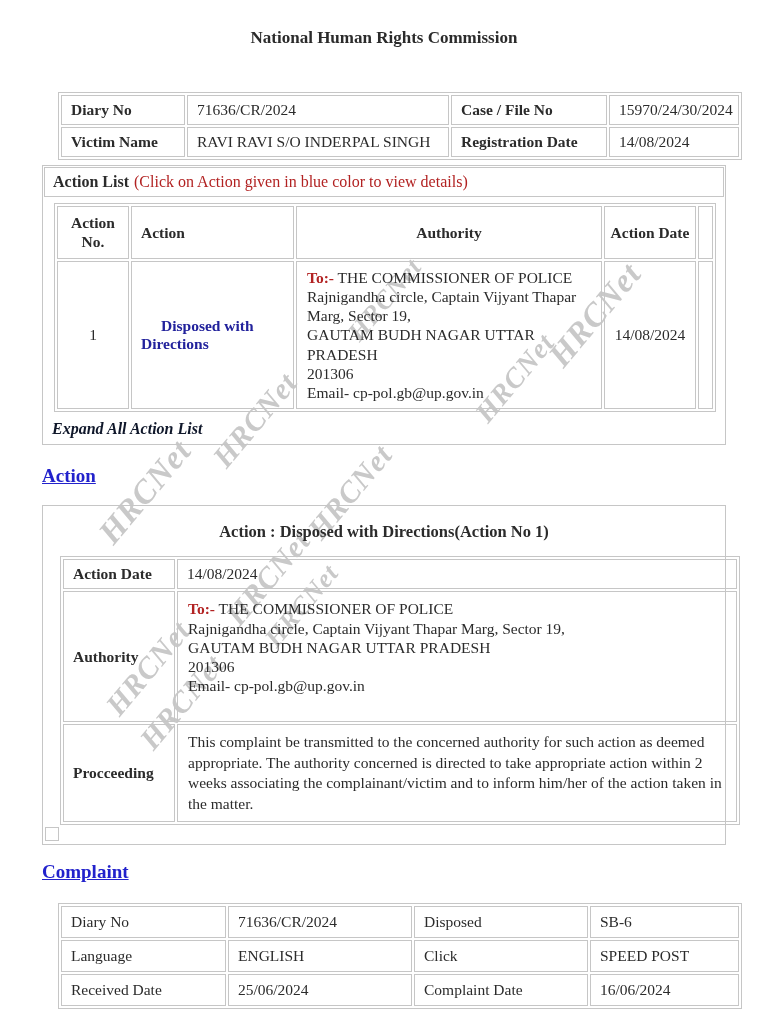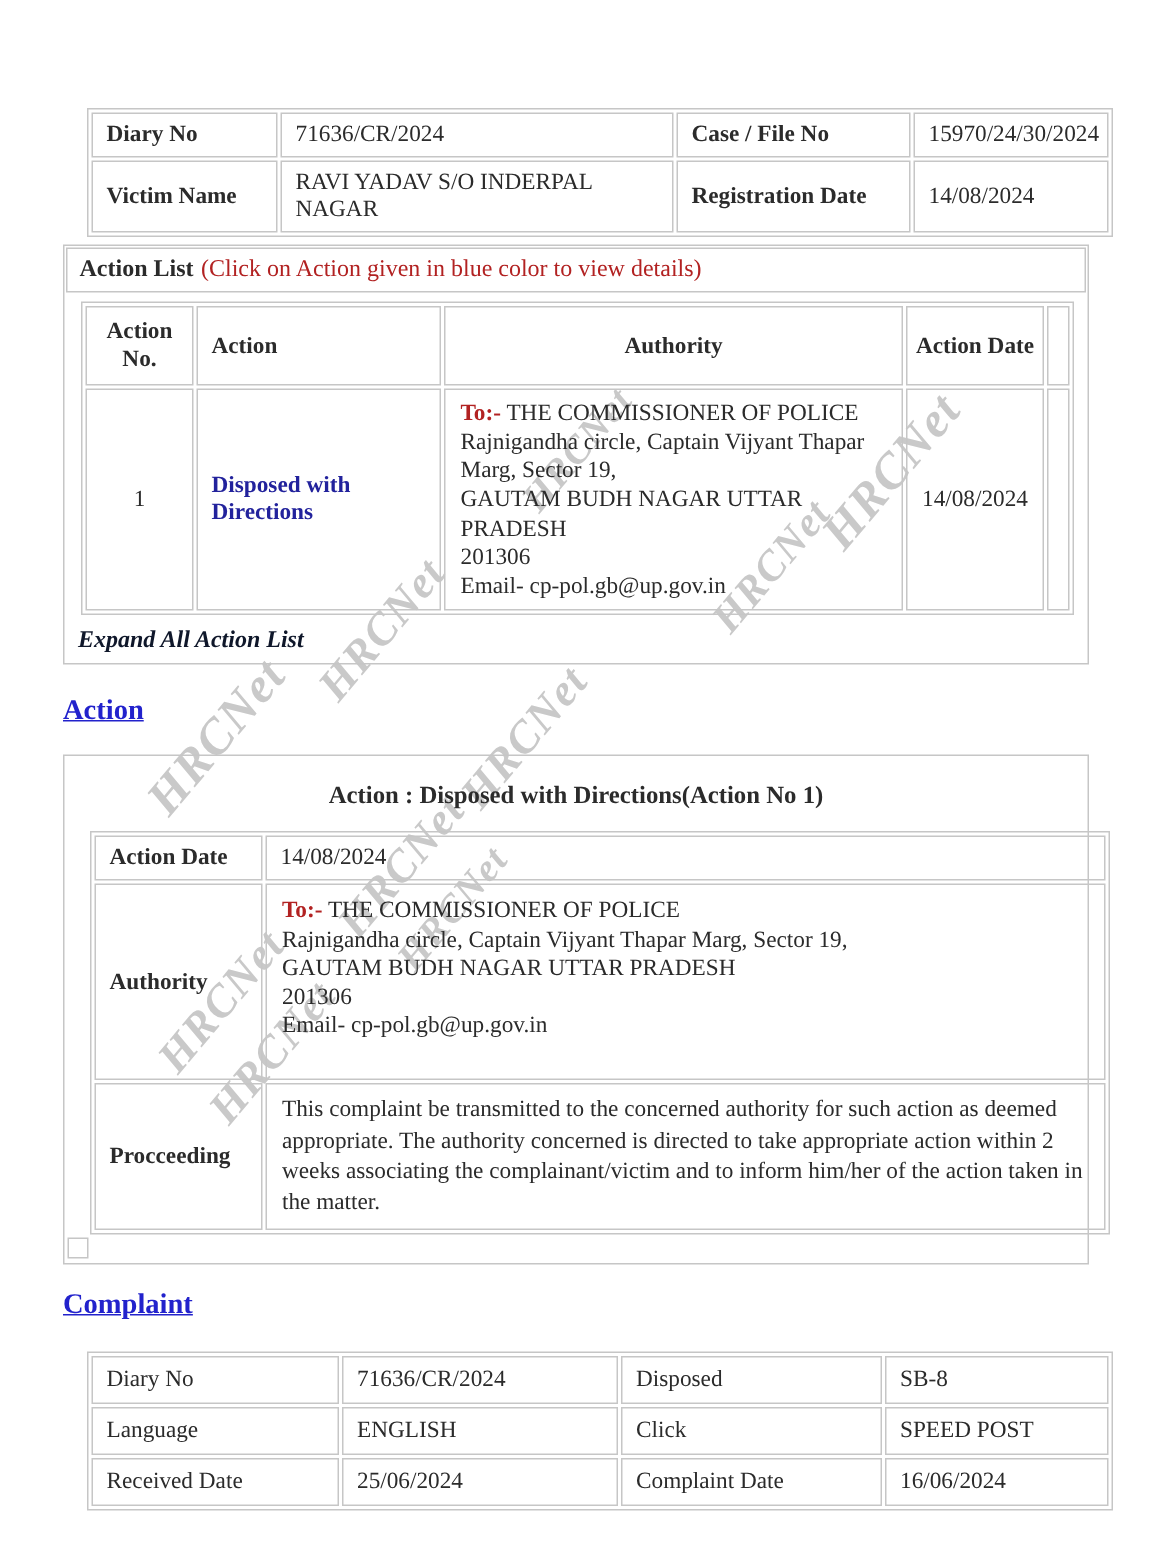--- a/index.html
+++ b/index.html
@@ -93,20 +93,21 @@
     line-height: 1.25;
   }
   .action-table th.left-h { text-align: left; padding-left: 9px; }
   .action-table td { vertical-align: middle; }
   .cell-center { text-align: center; }
   .action-link {
     color: #22229c;
     font-weight: bold;
     line-height: 1.12;
     cursor: pointer;
+    margin-left: 20px;
   }
   .auth-cell { line-height: 1.24; padding: 6px 10px; }
   .to-lab { font-weight: bold; }
   .expand-link {
     color: #0f172a;
     font-weight: bold;
     font-size: 16px;
     padding: 8px 8px 5px 8px;
     cursor: pointer;
     font-style: italic;
@@ -159,39 +160,40 @@
     <span class="wm" style="left:145px; top:492px; font-size:33px;">HRCNet</span>
     <span class="wm" style="left:350px; top:492px; font-size:30px;">HRCNet</span>
     <span class="wm" style="left:268px; top:578px; font-size:30px;">HRCNet</span>
     <span class="wm" style="left:302px; top:606px; font-size:26px;">HRCNet</span>
     <span class="wm" style="left:148px; top:668px; font-size:30px;">HRCNet</span>
     <span class="wm" style="left:182px; top:702px; font-size:30px;">HRCNet</span>
   </div>
 
   <div class="content">
 
+    <h1 class="page-title">National Human Rights Commission</h1>
 
     
     <table class="summary-table">
       <colgroup>
           <col style="width:124px">
           <col style="width:262px">
           <col style="width:156px">
           <col>
         </colgroup>
       <tbody>
           <tr>
         <td class="lab">Diary No</td>
         <td>71636/CR/2024</td>
         <td class="lab">Case / File No</td>
         <td>15970/24/30/2024</td>
       </tr>
       <tr>
         <td class="lab">Victim Name</td>
-        <td>RAVI YADAV S/O INDERPAL NAGAR</td>
+        <td>RAVI RAVI S/O INDERPAL SINGH</td>
         <td class="lab">Registration Date</td>
         <td>14/08/2024</td>
       </tr>
     </tbody>
       </table>
 
     
     <div class="box">
       <div class="box-header">
         <b>Action List</b><span class="red note">(Click on Action given in blue color to view details)</span>
@@ -276,21 +278,21 @@
           <col style="width:165px">
           <col style="width:184px">
           <col style="width:174px">
           <col>
         </colgroup>
       <tbody>
           <tr>
         <td>Diary No</td>
         <td>71636/CR/2024</td>
         <td>Disposed</td>
-        <td>SB-8</td>
+        <td>SB-6</td>
       </tr>
       <tr>
         <td>Language</td>
         <td>ENGLISH</td>
         <td>Click</td>
         <td>SPEED POST</td>
       </tr>
       <tr>
         <td>Received Date</td>
         <td>25/06/2024</td>

